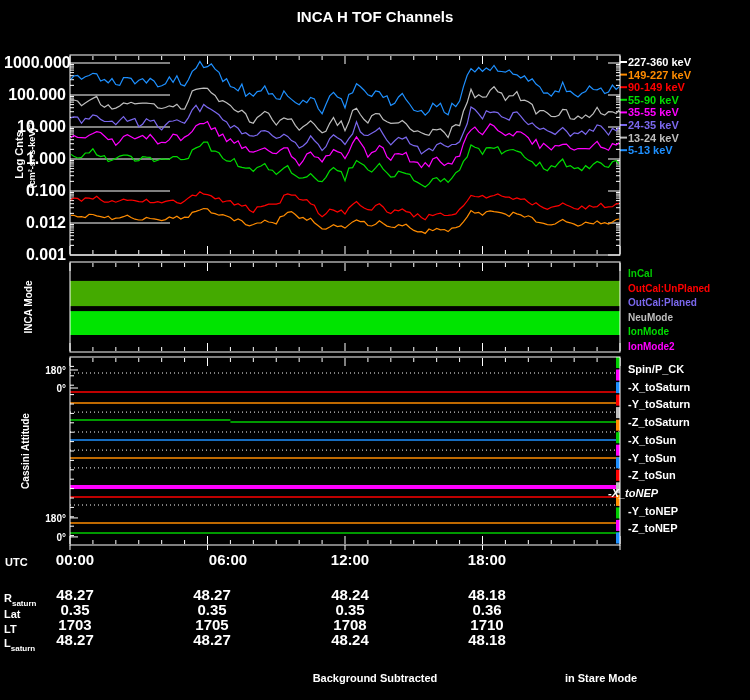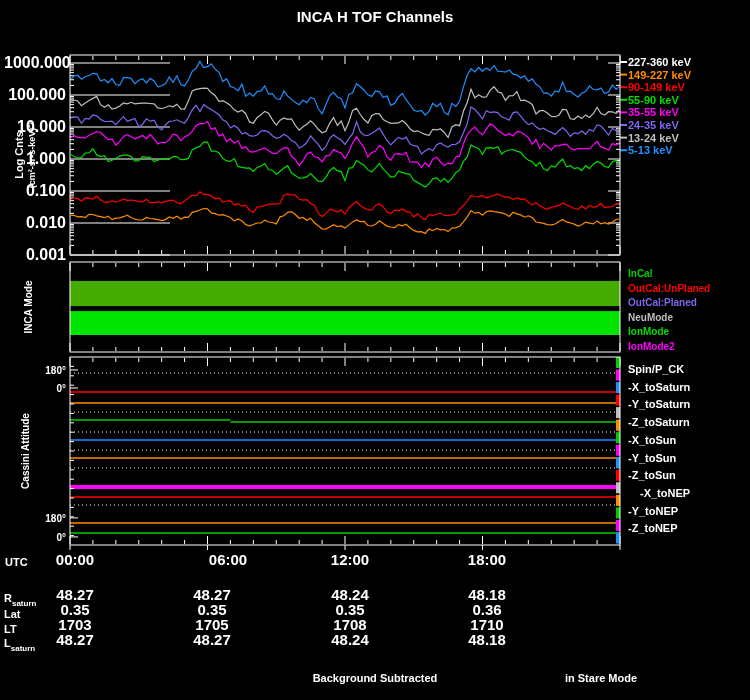--- a/index.html
+++ b/index.html
@@ -383,21 +383,21 @@
   <div class="abs rot axlab2" style="left:-43px;top:444px;width:140px;height:14px;font-size:10px;">Cassini Attitude</div>
 
   <div class="abs rowlab" style="left:5px;top:556px;">UTC</div>
 
   <div id="gen">
       <div class="abs ytick" style="left:4px;top:63px;">1000.000</div>
       <div class="abs ytick" style="left:4px;top:95px;">100.000</div>
       <div class="abs ytick" style="left:4px;top:127px;">10.000</div>
       <div class="abs ytick" style="left:4px;top:159px;">1.000</div>
       <div class="abs ytick" style="left:4px;top:191px;">0.100</div>
-      <div class="abs ytick" style="left:4px;top:223px;">0.010</div>
+      <div class="abs ytick" style="left:4px;top:223px;">0.012</div>
       <div class="abs ytick" style="left:4px;top:255px;">0.001</div>
       <div class="abs legitem" style="left:628px;top:62px;color:#FFFFFF;">227-360 keV</div>
       <div class="abs legitem" style="left:628px;top:75px;color:#FF8C00;">149-227 keV</div>
       <div class="abs legitem" style="left:628px;top:87px;color:#FF0000;">90-149 keV</div>
       <div class="abs legitem" style="left:628px;top:100px;color:#00DD00;">55-90 keV</div>
       <div class="abs legitem" style="left:628px;top:112px;color:#FF00FF;">35-55 keV</div>
       <div class="abs legitem" style="left:628px;top:125px;color:#7B68EE;">24-35 keV</div>
       <div class="abs legitem" style="left:628px;top:138px;color:#BEBEBE;">13-24 keV</div>
       <div class="abs legitem" style="left:628px;top:150px;color:#1E90FF;">5-13 keV</div>
       <div class="abs legitem leg10" style="left:628px;top:273px;color:#00CC00;">InCal</div>
@@ -406,21 +406,21 @@
       <div class="abs legitem leg10" style="left:628px;top:317px;color:#BEBEBE;">NeuMode</div>
       <div class="abs legitem leg10" style="left:628px;top:331px;color:#00DD00;">IonMode</div>
       <div class="abs legitem leg10" style="left:628px;top:346px;color:#FF00FF;">IonMode2</div>
       <div class="abs legitem" style="left:628px;top:369px;color:#FFFFFF;">Spin/P_CK</div>
       <div class="abs legitem" style="left:628px;top:387px;color:#FFFFFF;">-X_toSaturn</div>
       <div class="abs legitem" style="left:628px;top:404px;color:#FFFFFF;text-align:right;">-Y_toSaturn</div>
       <div class="abs legitem" style="left:628px;top:422px;color:#FFFFFF;">-Z_toSaturn</div>
       <div class="abs legitem" style="left:628px;top:440px;color:#FFFFFF;">-X_toSun</div>
       <div class="abs legitem" style="left:628px;top:458px;color:#FFFFFF;">-Y_toSun</div>
       <div class="abs legitem" style="left:628px;top:475px;color:#FFFFFF;">-Z_toSun</div>
-      <div class="abs legitem" style="left:640px;top:493px;color:#FFFFFF;">-X_toNEP</div>
+      <div class="abs legitem" style="left:608px;top:493px;color:#FFFFFF;font-style:italic;">-X_toNEP</div>
       <div class="abs legitem" style="left:628px;top:511px;color:#FFFFFF;">-Y_toNEP</div>
       <div class="abs legitem" style="left:628px;top:528px;color:#FFFFFF;">-Z_toNEP</div>
       <div class="abs ytick" style="left:4px;top:370px;font-size:10px;">180°</div>
       <div class="abs ytick" style="left:4px;top:388px;font-size:10px;">0°</div>
       <div class="abs ytick" style="left:4px;top:518px;font-size:10px;">180°</div>
       <div class="abs ytick" style="left:4px;top:537px;font-size:10px;">0°</div>
       <div class="abs val" style="left:75px;top:551px;">00:00</div>
       <div class="abs val" style="left:212px;top:551px;padding-left:32px;">06:00</div>
       <div class="abs val" style="left:350px;top:551px;">12:00</div>
       <div class="abs val" style="left:487px;top:551px;">18:00</div>

